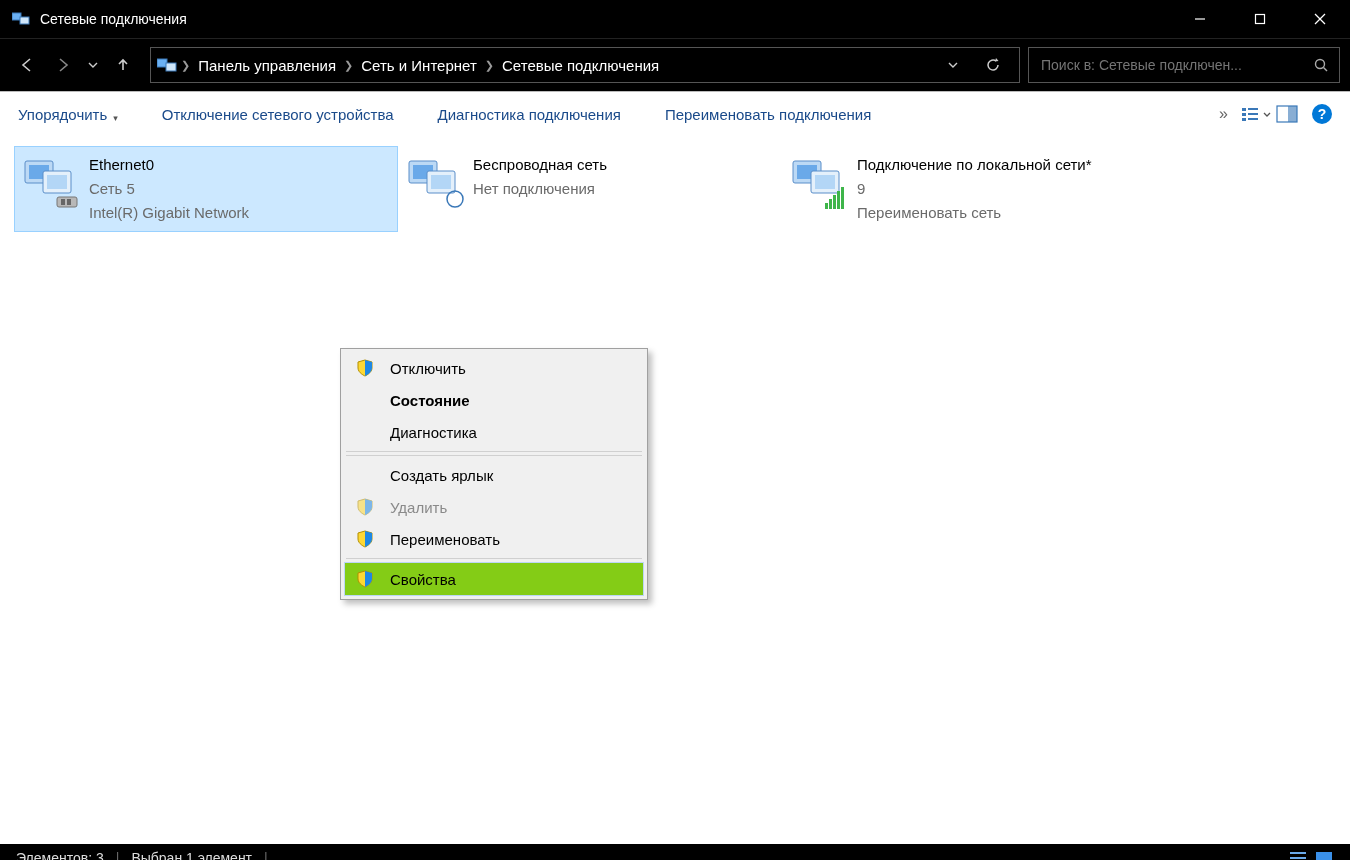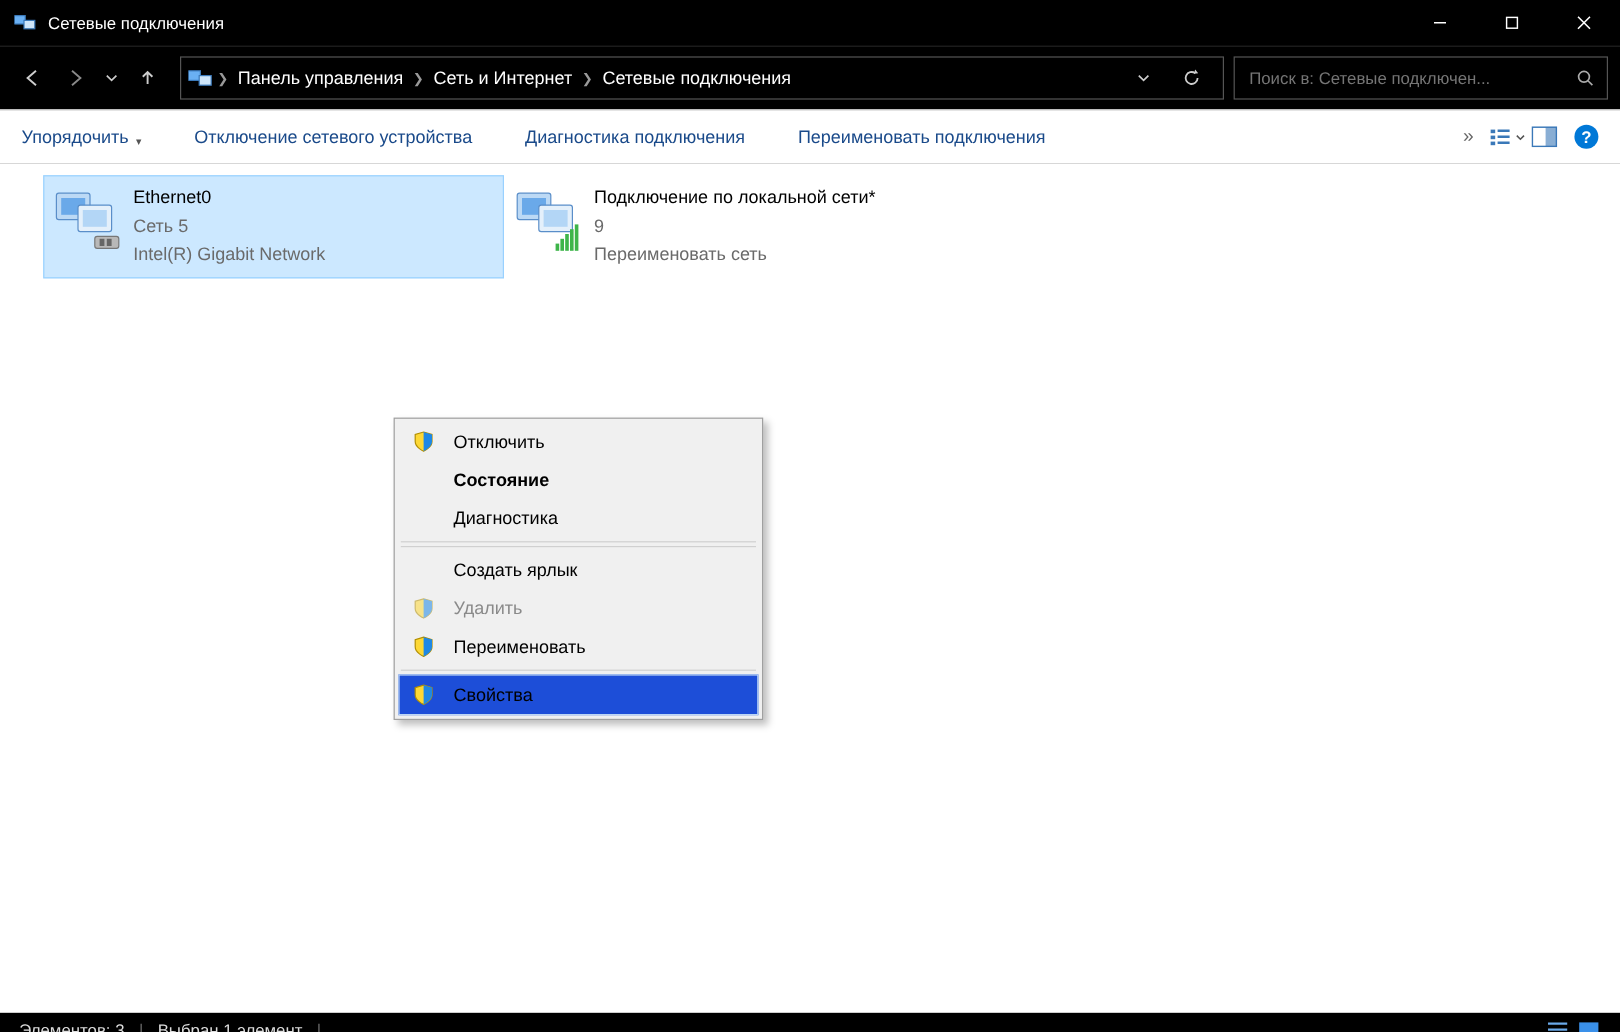--- a/index.html
+++ b/index.html
@@ -20,30 +20,30 @@
   .search input{background:transparent;border:0;color:#aaa;font-size:14px;outline:none;width:100%}
   .search .mag{margin-left:auto;color:#aaa}
   .toolbar{height:44px;background:#fff;display:flex;align-items:center;padding:0 18px;border-top:1px solid #bbb;color:#1a4a8a;font-size:15px}
   .toolbtn{display:flex;align-items:flex-end;margin-right:44px;color:#1a4a8a}
   .tool-drop{margin-left:6px;font-size:9px;color:#555}
   .tool-right{margin-left:auto;display:flex;align-items:center;gap:14px}
   .overflow{color:#666;font-size:16px}
   .view-ico{width:20px;height:16px}
   .help-ico{width:20px;height:20px;border-radius:50%;background:#0078d7;color:#fff;display:flex;align-items:center;justify-content:center;font-size:14px;font-weight:bold}
   .content{background:#fff;flex:1;height:698px;position:relative;overflow:hidden;padding:10px 0 0 0}
-  .items{display:flex;flex-direction:row;padding:0 36px}
+  .items{display:flex;flex-direction:row;padding:0 14px}
   .net-item{width:370px;display:flex;align-items:flex-start;padding:6px;border:1px solid transparent}
   .net-item.selected{background:#cce8ff;border:1px solid #99d1ff}
   .net-item .ico{width:64px;height:58px;flex-shrink:0;position:relative}
   .net-item .lines{display:flex;flex-direction:column;margin-left:4px;line-height:1.6}
   .net-item .l1{color:#000;font-size:15px}
   .net-item .l2,.net-item .l3{color:#6a6a6a;font-size:15px}
-  .ctxmenu{position:absolute;left:328px;top:212px;width:300px;background:#f0f0f0;border:1px solid #a0a0a0;box-shadow:4px 4px 6px rgba(0,0,0,.25);padding:3px;font-size:15px}
+  .ctxmenu{position:absolute;left:340px;top:212px;width:300px;background:#f0f0f0;border:1px solid #a0a0a0;box-shadow:4px 4px 6px rgba(0,0,0,.25);padding:3px;font-size:15px}
   .ctx-item{height:32px;display:flex;align-items:center;padding:0 10px}
-  .ctx-item.hover{background:#1d4ed8;border:1px solid #bcd6f5;padding:0 9px}
+  .ctx-item.hover{background:#84cc16;border:1px solid #bcd6f5;padding:0 9px}
   .ctx-item .shield{width:22px;height:20px;margin-right:14px;display:flex;align-items:center;justify-content:center}
   .ctx-item .spacer{width:22px;margin-right:14px}
   .ctx-item .lbl{color:#000}
   .ctx-item.bold .lbl{font-weight:700}
   .ctx-item.disabled .lbl{color:#8a8a8a}
   .ctx-sep{height:1px;background:#d0d0d0;margin:3px 2px}
   .statusbar{height:28px;background:#000;color:#ddd;display:flex;align-items:center;padding:0 16px;font-size:14px}
   .statusbar .sep{color:#666;margin:0 12px}
   .statusbar .right{margin-left:auto;display:flex;gap:6px}
   .status-ico{width:20px;height:16px}
@@ -190,20 +190,36 @@
             <rect x="46" y="46" width="4" height="6" fill="#666"></rect>
         </svg>
       </div>
       <div class="lines">
         <span class="l1">Ethernet0</span>
         <span class="l2">Сеть 5</span>
         <span class="l3">Intel(R) Gigabit Network</span>
       </div>
     </div>
 
+    <div class="net-item">
+      <div class="ico">
+        <svg width="64" height="58">
+          <rect x="4" y="8" width="28" height="22" rx="2" fill="#bcd9f5" stroke="#5a8ec9"></rect>
+          <rect x="8" y="12" width="20" height="14" fill="#6aa9e9"></rect>
+          <rect x="22" y="18" width="28" height="22" rx="2" fill="#e4f0fb" stroke="#5a8ec9"></rect>
+          <rect x="26" y="22" width="20" height="14" fill="#b3d6f6"></rect>
+          <circle cx="50" cy="46" r="8" fill="none" stroke="#3a78b8" stroke-width="1.5"></circle>
+        </svg>
+      </div>
+      <div class="lines">
+        <span class="l1">Беспроводная сеть</span>
+        <span class="l2">Нет подключения</span>
+        <span class="l3"></span>
+      </div>
+    </div>
 
     <div class="net-item">
       <div class="ico">
         <svg width="64" height="58">
           <rect x="4" y="8" width="28" height="22" rx="2" fill="#bcd9f5" stroke="#5a8ec9"></rect>
           <rect x="8" y="12" width="20" height="14" fill="#6aa9e9"></rect>
           <rect x="22" y="18" width="28" height="22" rx="2" fill="#e4f0fb" stroke="#5a8ec9"></rect>
           <rect x="26" y="22" width="20" height="14" fill="#b3d6f6"></rect>
           <rect x="36" y="50" width="3" height="6" fill="#3eb54a"></rect>
             <rect x="40" y="46" width="3" height="10" fill="#3eb54a"></rect>

